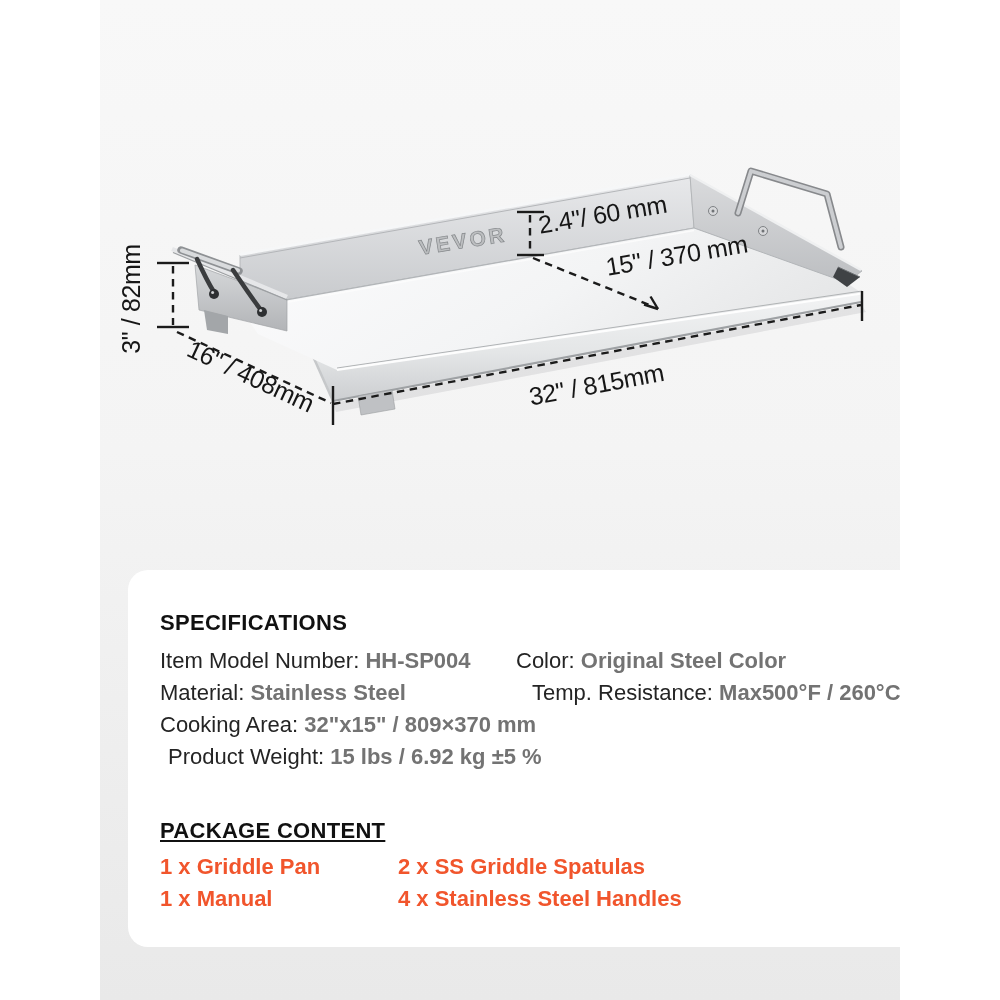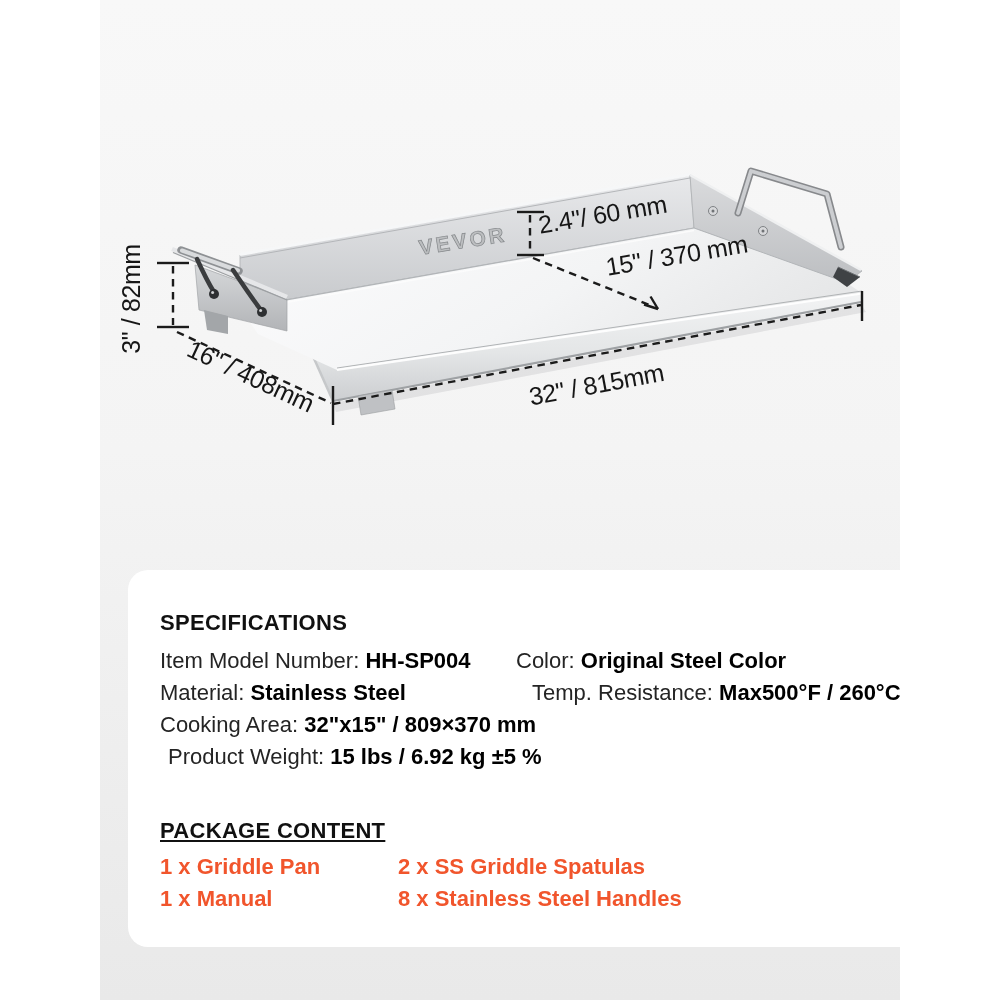--- a/index.html
+++ b/index.html
@@ -11,21 +11,21 @@
 
   .dim{font-family:"Liberation Sans","DejaVu Sans",sans-serif;font-size:25px;
        fill:#161616;text-anchor:middle;letter-spacing:-0.4px;}
   .logo-text{font-family:"Liberation Sans","DejaVu Sans",sans-serif;font-size:21px;font-weight:bold;
        letter-spacing:3px;text-anchor:middle;fill:#bcbec0;stroke:#85888b;stroke-width:0.7px;}
 
   .card{position:absolute;left:128px;top:570px;width:816px;height:377px;
         background:#ffffff;border-radius:20px;}
   .sec-title{position:absolute;font-size:22px;font-weight:700;color:#111111;letter-spacing:0.3px;white-space:nowrap;}
   .spec-row{position:absolute;font-size:22px;color:#242424;white-space:nowrap;line-height:1.2;}
-  .spec-val{font-weight:700;color:#000000;}
+  .spec-val{font-weight:700;color:#737373;}
   .pkg-item{position:absolute;font-size:22px;font-weight:700;color:#F1552C;white-space:nowrap;line-height:1.2;}
 </style>
 </head>
 <body>
 
 <div class="canvas">
 
   <div class="photo"></div>
 
   <svg class="diagram-svg" viewBox="0 0 1000 1000">
@@ -162,16 +162,16 @@
     </div>
     <div class="spec-row" style="left:32px;top:174px;margin-left:8px;">
       <span>Product Weight: </span><span class="spec-val">15 lbs / 6.92 kg ±5 %</span>
     </div>
 
     <div class="sec-title" style="left:32px;top:248px;text-decoration:underline;">PACKAGE CONTENT</div>
 
     <div class="pkg-item" style="left:32px;top:284px;">1 x Griddle Pan</div>
     <div class="pkg-item" style="left:270px;top:284px;">2 x SS Griddle Spatulas</div>
     <div class="pkg-item" style="left:32px;top:316px;">1 x Manual</div>
-    <div class="pkg-item" style="left:270px;top:316px;">8 x Stainless Steel Handles</div>
+    <div class="pkg-item" style="left:270px;top:316px;">4 x Stainless Steel Handles</div>
   </div>
 
 </div>
 
 </body></html>

